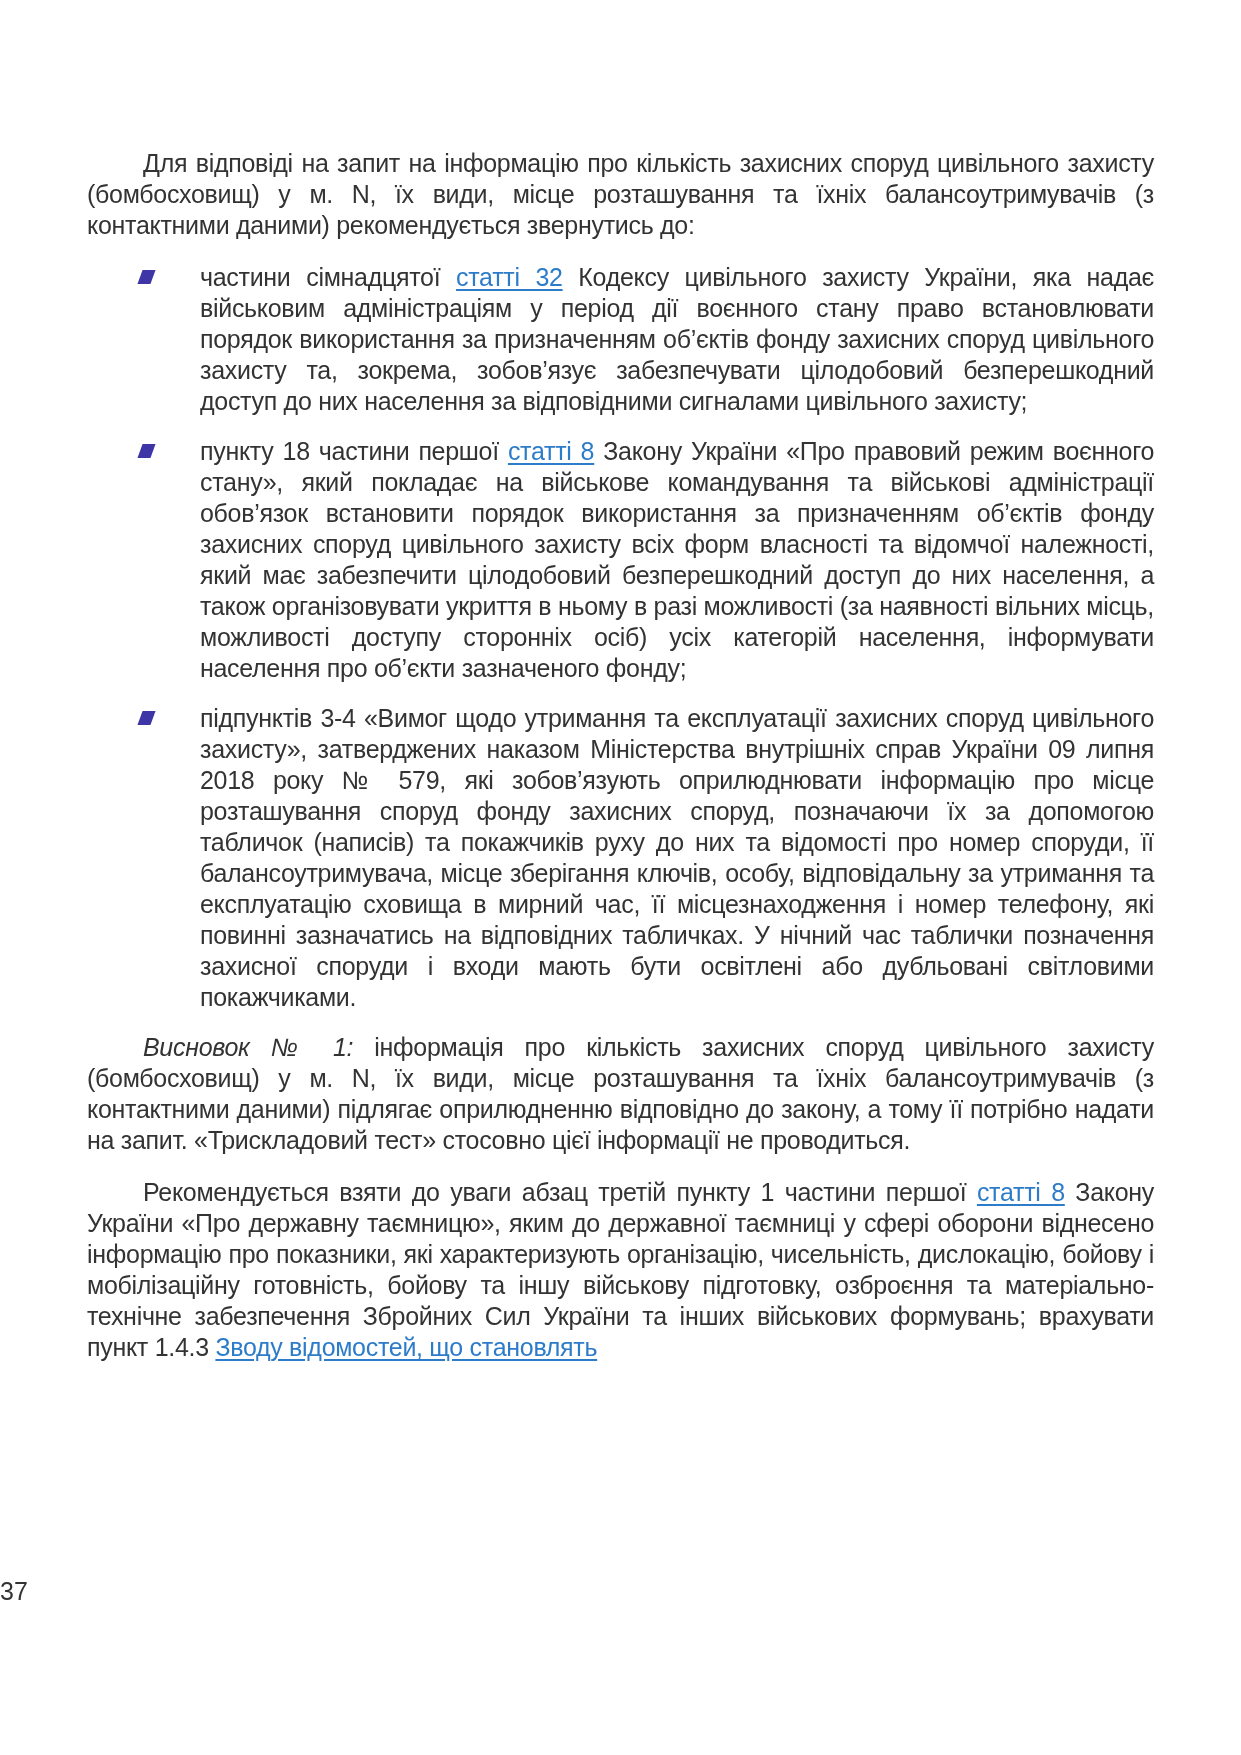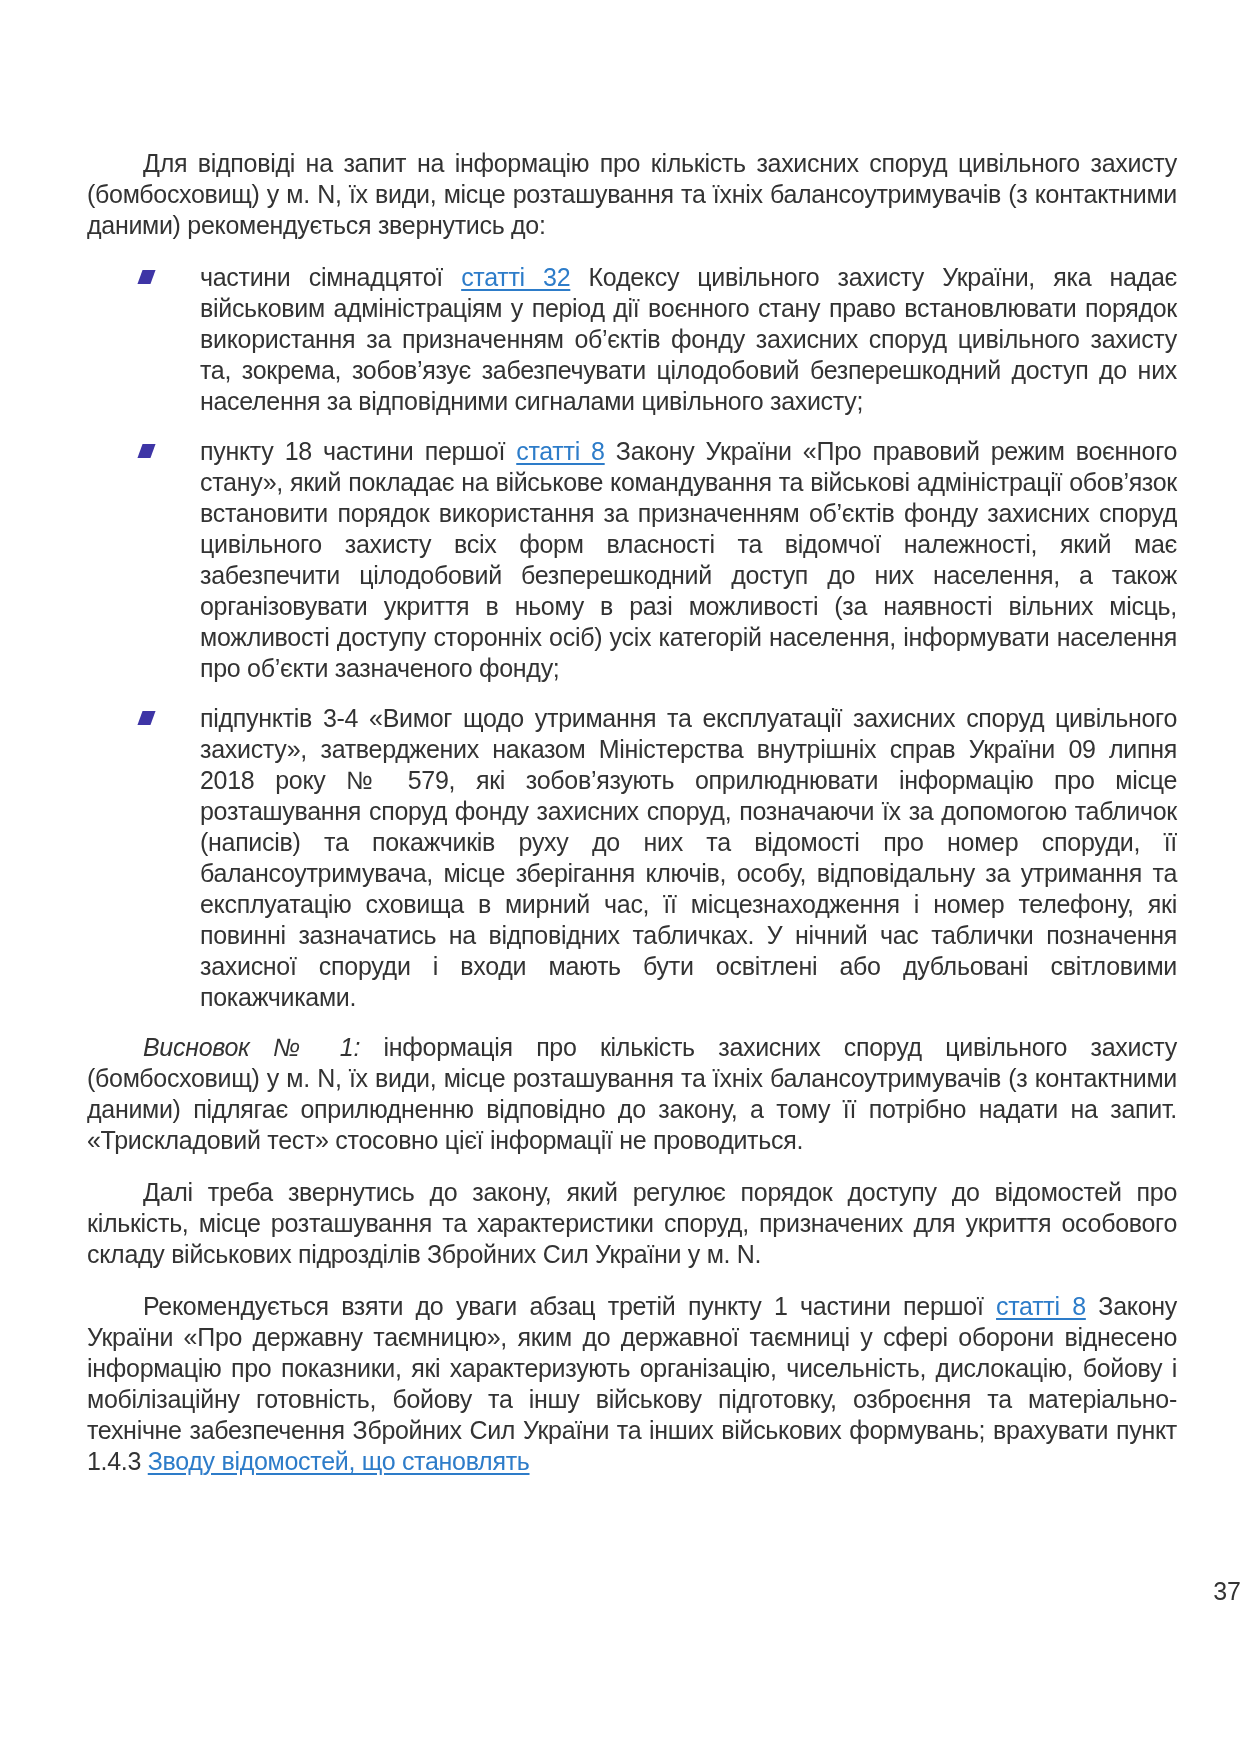--- a/index.html
+++ b/index.html
@@ -13,21 +13,21 @@
   body{
     width:1241px;height:1755px;
     background:var(--page-bg);
     position:relative;
     overflow:hidden;
     font-family:"Liberation Sans","DejaVu Sans",sans-serif;
     color:var(--text);
   }
   .content{
     position:absolute;
-    top:148px;left:87px;right:64px;
+    top:148px;left:87px;right:87px;
     font-size:25px;
     line-height:31px;
     letter-spacing:-0.3px;
     text-align:justify;
   }
   p.para{
     margin:0 0 21px 0;
     text-indent:56px;
   }
   .bullets{margin:0 0 0 0;}
@@ -49,21 +49,21 @@
     text-decoration:underline;
     text-decoration-color:var(--link);
     text-underline-offset:3px;
     cursor:pointer;
   }
   em.lead{font-style:italic;margin-top:32px;}
   .page-number{
     position:absolute;
     top:1576px;left:0;
     width:100%;
-    text-align:right;
+    text-align:left;
     font-size:25px;
     line-height:31px;
     color:var(--text);
   }
 </style>
 </head>
 <body>
 
 <div class="content">
 
@@ -85,21 +85,20 @@
       <span class="marker"></span>
       <span>підпунктів 3-4 «Вимог щодо утримання та експлуатації захисних споруд цивільного захисту», затверджених наказом Міністерства внутрішніх справ України 09 липня 2018 року № 579, які зобов’язують оприлюднювати інформацію про місце розташування споруд фонду захисних споруд, позначаючи їх за допомогою табличок (написів) та покажчиків руху до них та відомості про номер споруди, її балансоутримувача, місце зберігання ключів, особу, відповідальну за утримання та експлуатацію сховища в мирний час, її місцезнаходження і номер телефону, які повинні зазначатись на відповідних табличках. У нічний час таблички позначення захисної споруди і входи мають бути освітлені або дубльовані світловими покажчиками.</span>
     </div>
 
   </div>
 
   <p class="para">
     <em class="lead">Висновок № 1:</em><span> інформація про кількість захисних споруд цивільного захисту (бомбосховищ) у м. N, їх види, місце розташування та їхніх балансоутримувачів (з контактними даними) підлягає оприлюдненню відповідно до закону, а тому її потрібно надати на запит. «Трискладовий тест» стосовно цієї інформації не проводиться.</span>
   </p>
 
-  <p class="para">Далі треба звернутись до закону, який регулює порядок доступу до відомостей про кількість, місце розташування та характеристики споруд, призначених для укриття особового складу військових підрозділів Збройних Сил України у м. N.</p>
 
   <p class="para">
     <span>Рекомендується взяти до уваги абзац третій пункту 1 частини першої </span><a class="link">статті 8</a><span> Закону України «Про державну таємницю», яким до державної таємниці у сфері оборони віднесено інформацію про показники, які характеризують організацію, чисельність, дислокацію, бойову і мобілізаційну готовність, бойову та іншу військову підготовку, озброєння та матеріально-технічне забезпечення Збройних Сил України та інших військових формувань; врахувати пункт 1.4.3 </span><a class="link">Зводу відомостей, що становлять</a>
   </p>
 
 </div>
 
 <div class="page-number">37</div>
 
 </body></html>

